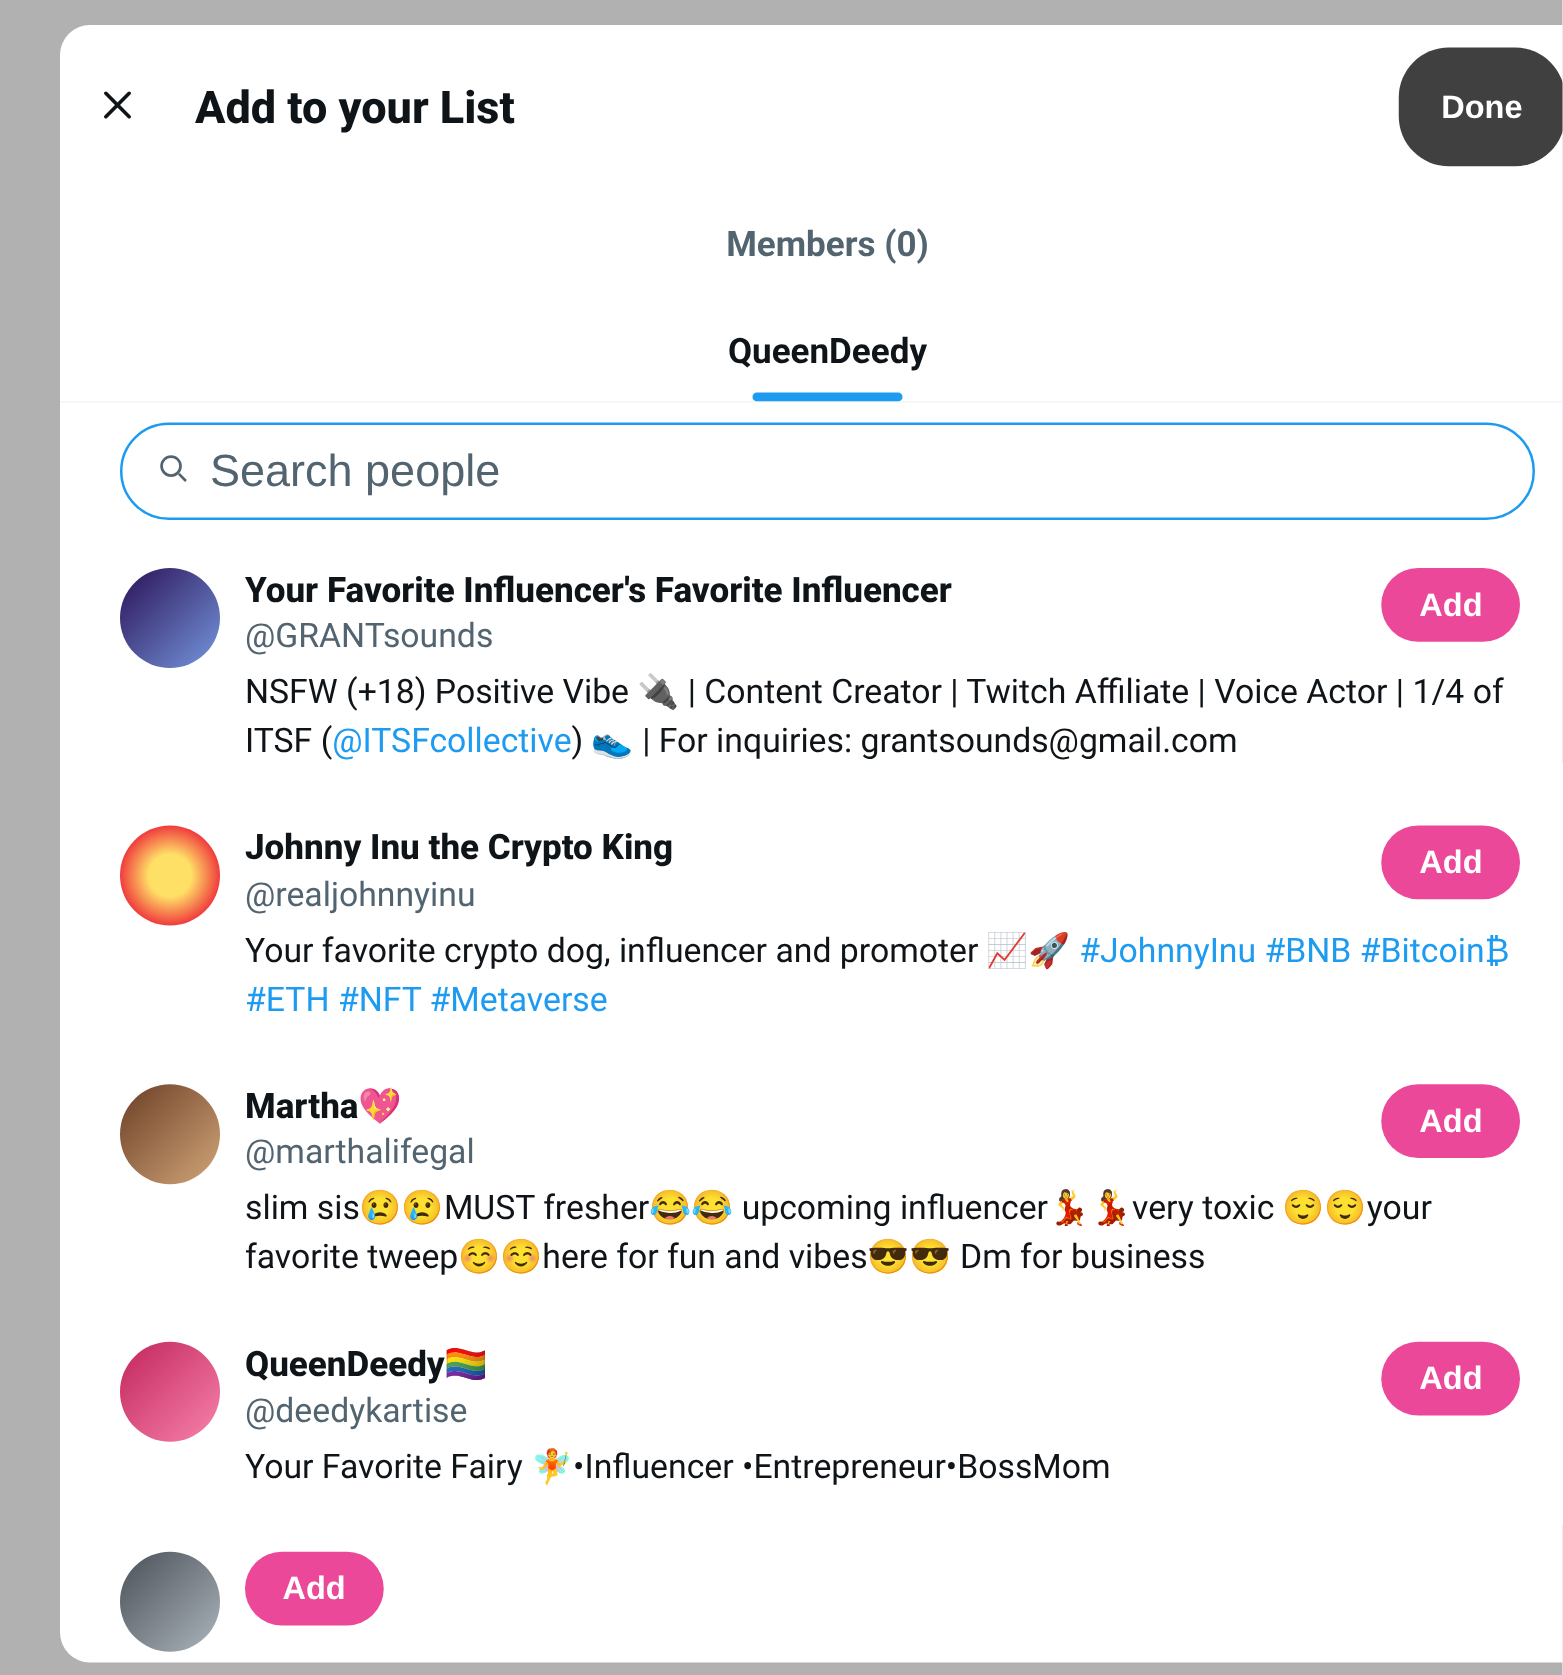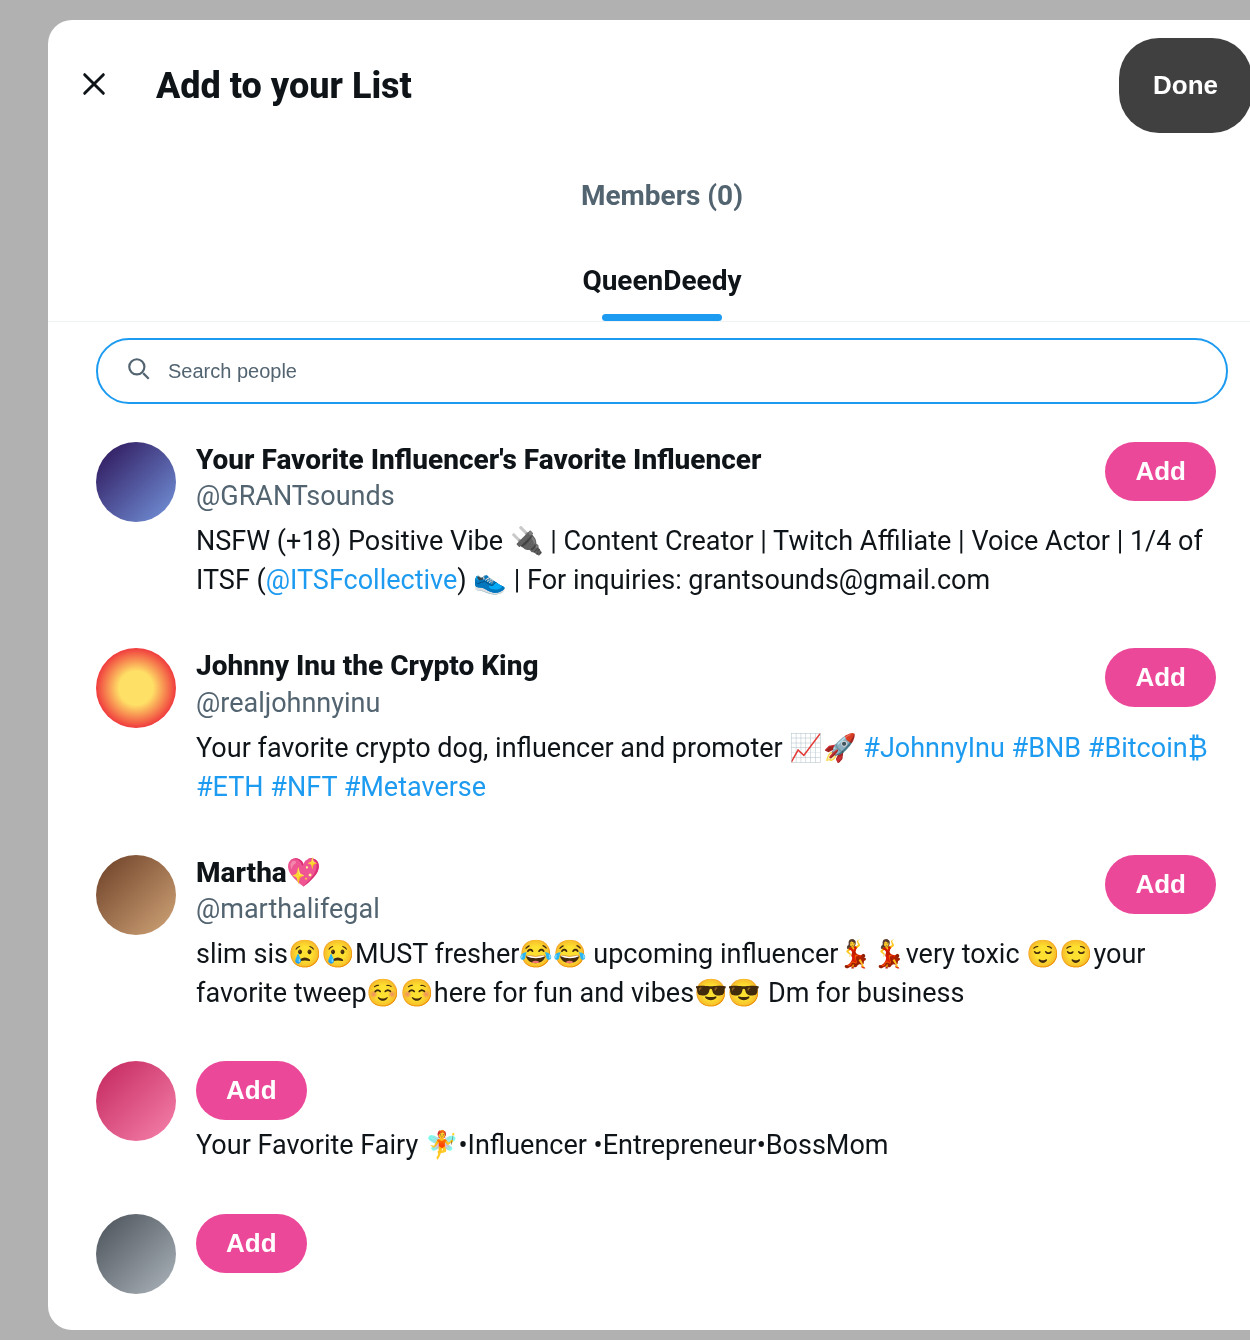--- a/index.html
+++ b/index.html
@@ -101,21 +101,21 @@
       border: 2px solid #1d9bf0;
       border-radius: 50px;
       padding: 16px 28px;
       gap: 16px;
     }
     .search-icon { width: 26px; height: 26px; color: #536471; }
     .search-input {
       flex: 1;
       border: none;
       outline: none;
-      font-size: 20px;
+      font-size: 36px;
       color: #0f1419;
     }
     .search-input::placeholder { color: #536471; }
     .list {
       flex: 1;
       overflow-y: auto;
     }
     .person {
       display: flex;
       padding: 20px 60px 28px 48px;
@@ -286,20 +286,24 @@
         <div class="bio">
           <span>slim sis😢😢MUST fresher😂😂 upcoming influencer💃💃very toxic 😌😌your favorite tweep☺️☺️here for fun and vibes😎😎 Dm for business</span>
         </div>
       </div>
     </div>
 
     <div class="person">
       <div class="avatar a4"></div>
       <div class="person-body">
         <div class="person-top">
+          <div class="person-names">
+            <div class="display-name">QueenDeedy🏳️‍🌈</div>
+            <div class="handle">@deedykartise</div>
+          </div>
           <button class="add-btn">Add</button>
         </div>
         <div class="bio">
           <span>Your Favorite Fairy 🧚•Influencer •Entrepreneur•BossMom</span>
         </div>
       </div>
     </div>
 
     <div class="person">
       <div class="avatar a5"></div>

